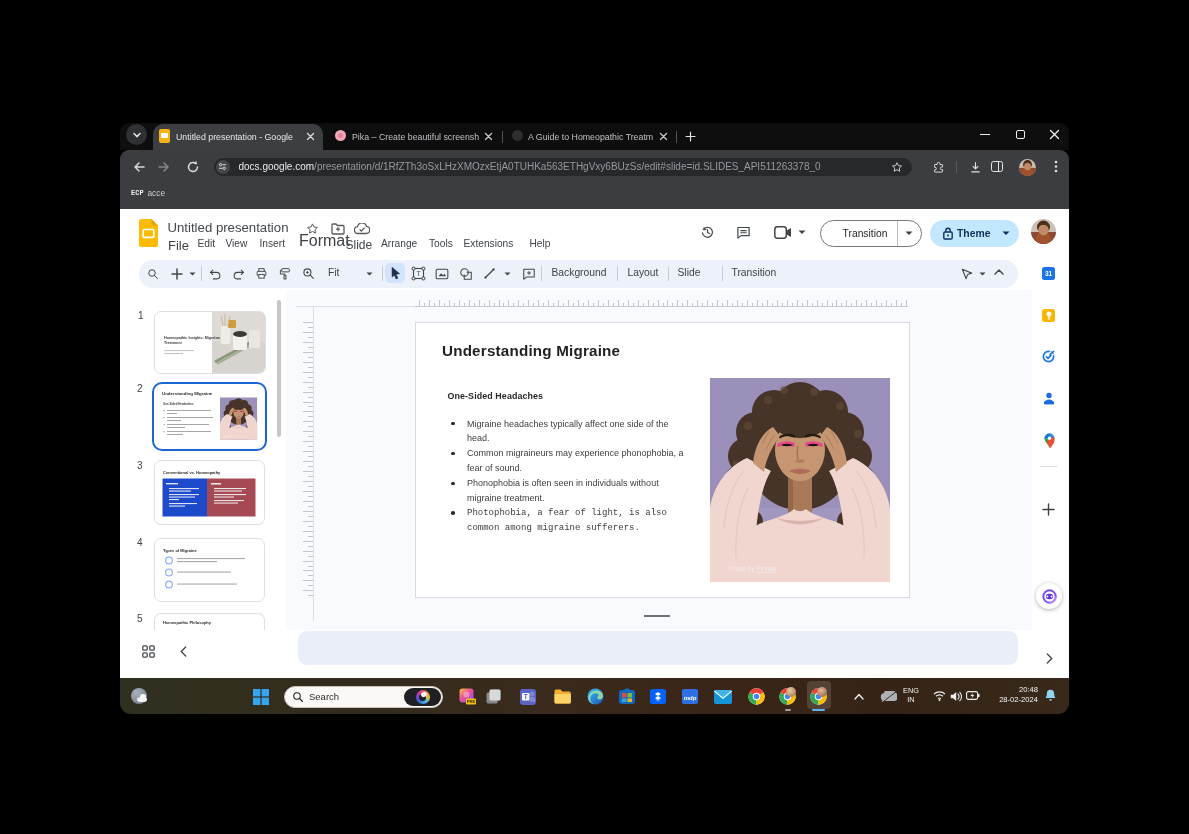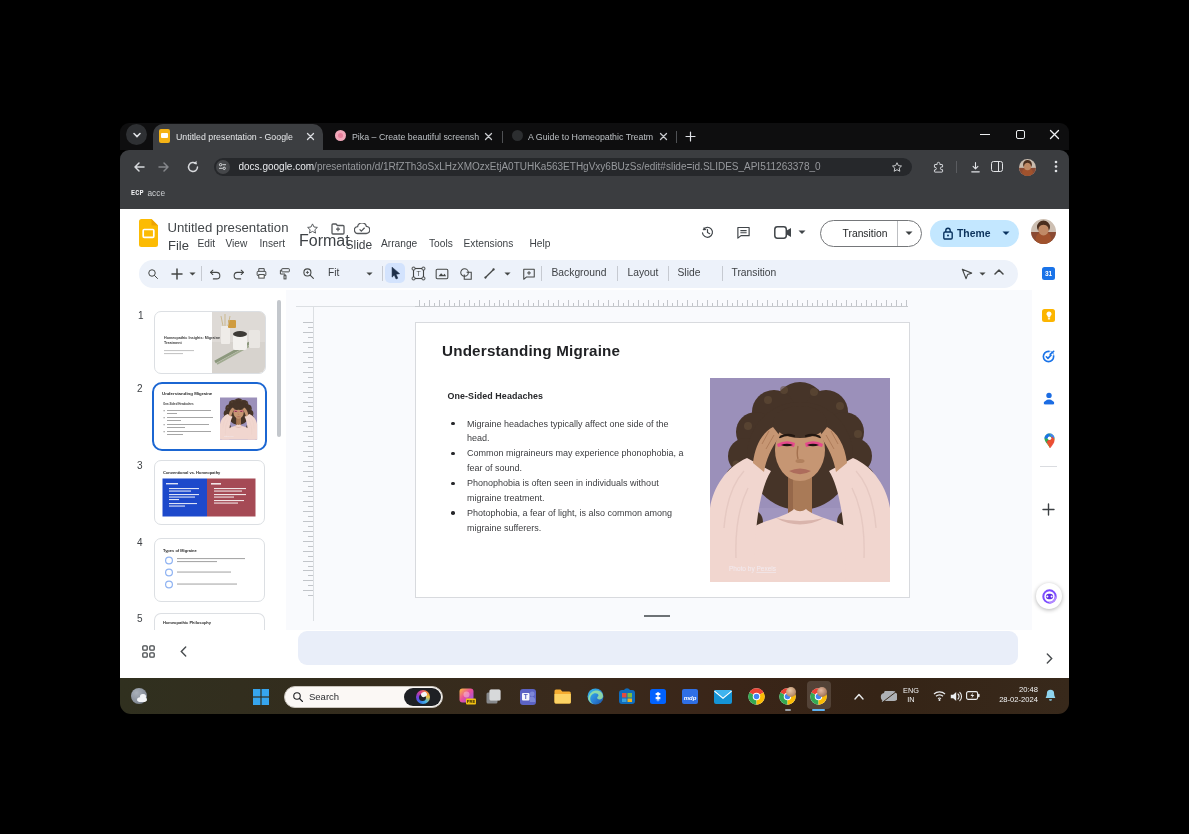--- a/index.html
+++ b/index.html
@@ -430,21 +430,21 @@
 <div class="abs" style="left:307.5px;top:321.5px;width:5.5px;height:277px;background:repeating-linear-gradient(180deg,#c2c5ca 0,#c2c5ca 1px,transparent 1px,transparent 4.97px);"></div>
 <div class="abs" style="left:303px;top:321.5px;width:10px;height:277px;background:repeating-linear-gradient(180deg,#c2c5ca 0,#c2c5ca 1px,transparent 1px,transparent 9.94px);"></div>
 
 <div class="abs" style="left:415px;top:321.5px;width:495px;height:276px;background:#fff;border:1px solid #d8dade;"></div>
 <div class="abs" style="left:442px;top:341.5px;font-size:15.2px;font-weight:bold;color:#1f2023;letter-spacing:0.2px;">Understanding Migraine</div>
 <div class="abs" style="left:447.5px;top:390.5px;font-size:8.9px;font-weight:bold;color:#27282b;letter-spacing:0.1px;">One-Sided Headaches</div>
 <div class="abs" style="left:447px;top:416.5px;width:244px;font-size:9px;line-height:14.95px;color:#3c3d40;">
   <div style="padding-left:20px;position:relative;"><span class="blt"></span>Migraine headaches typically affect one side of the head.</div>
   <div style="padding-left:20px;position:relative;"><span class="blt"></span>Common migraineurs may experience phonophobia, a fear of sound.</div>
   <div style="padding-left:20px;position:relative;"><span class="blt"></span>Phonophobia is often seen in individuals without migraine treatment.</div>
-  <div style="padding-left:20px;position:relative;"><span class="blt"></span>Photophobia, a fear of light, is also common among migraine sufferers.</div>
+  <div style="padding-left:20px;position:relative;font-family:Liberation Mono, monospace;"><span class="blt"></span>Photophobia, a fear of light, is also common among migraine sufferers.</div>
 </div>
 
 <div class="abs" style="left:710px;top:377.5px;width:180px;height:204px;overflow:hidden;">
   <svg width="180" height="204" viewBox="0 0 180 204">
         <use href="#woman"></use>
       </svg>
 </div>
 
 <div class="abs" style="left:644px;top:615px;width:26px;height:1.6px;background:#6d7276;"></div>
 

